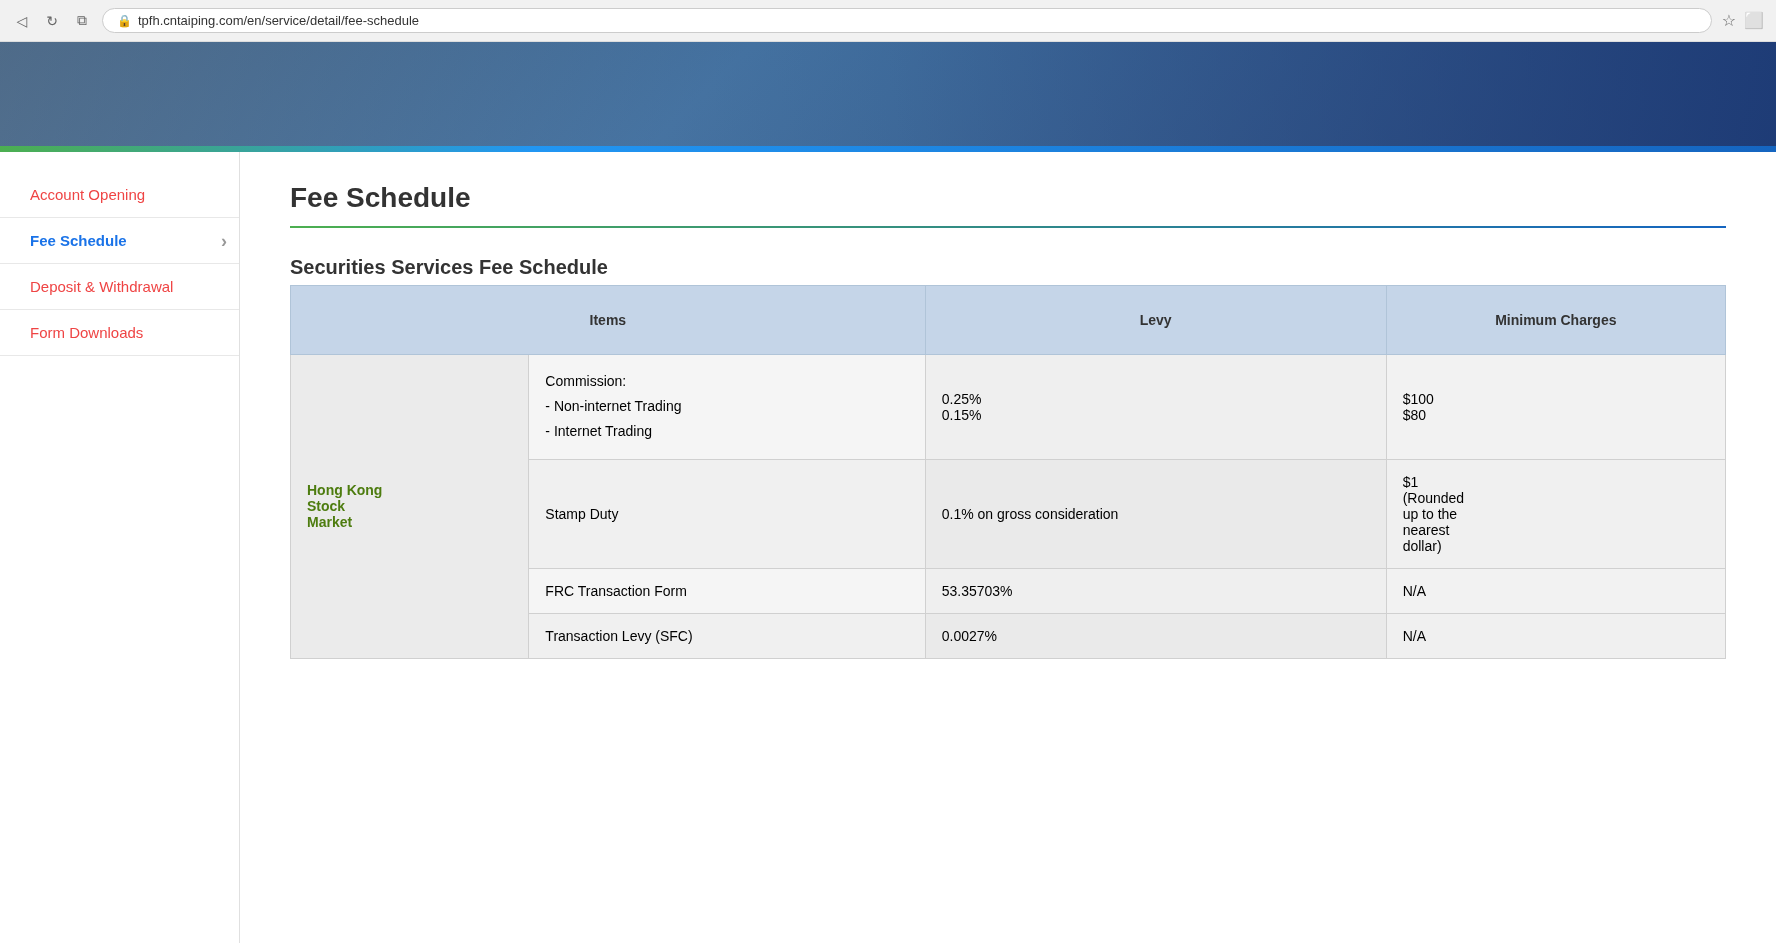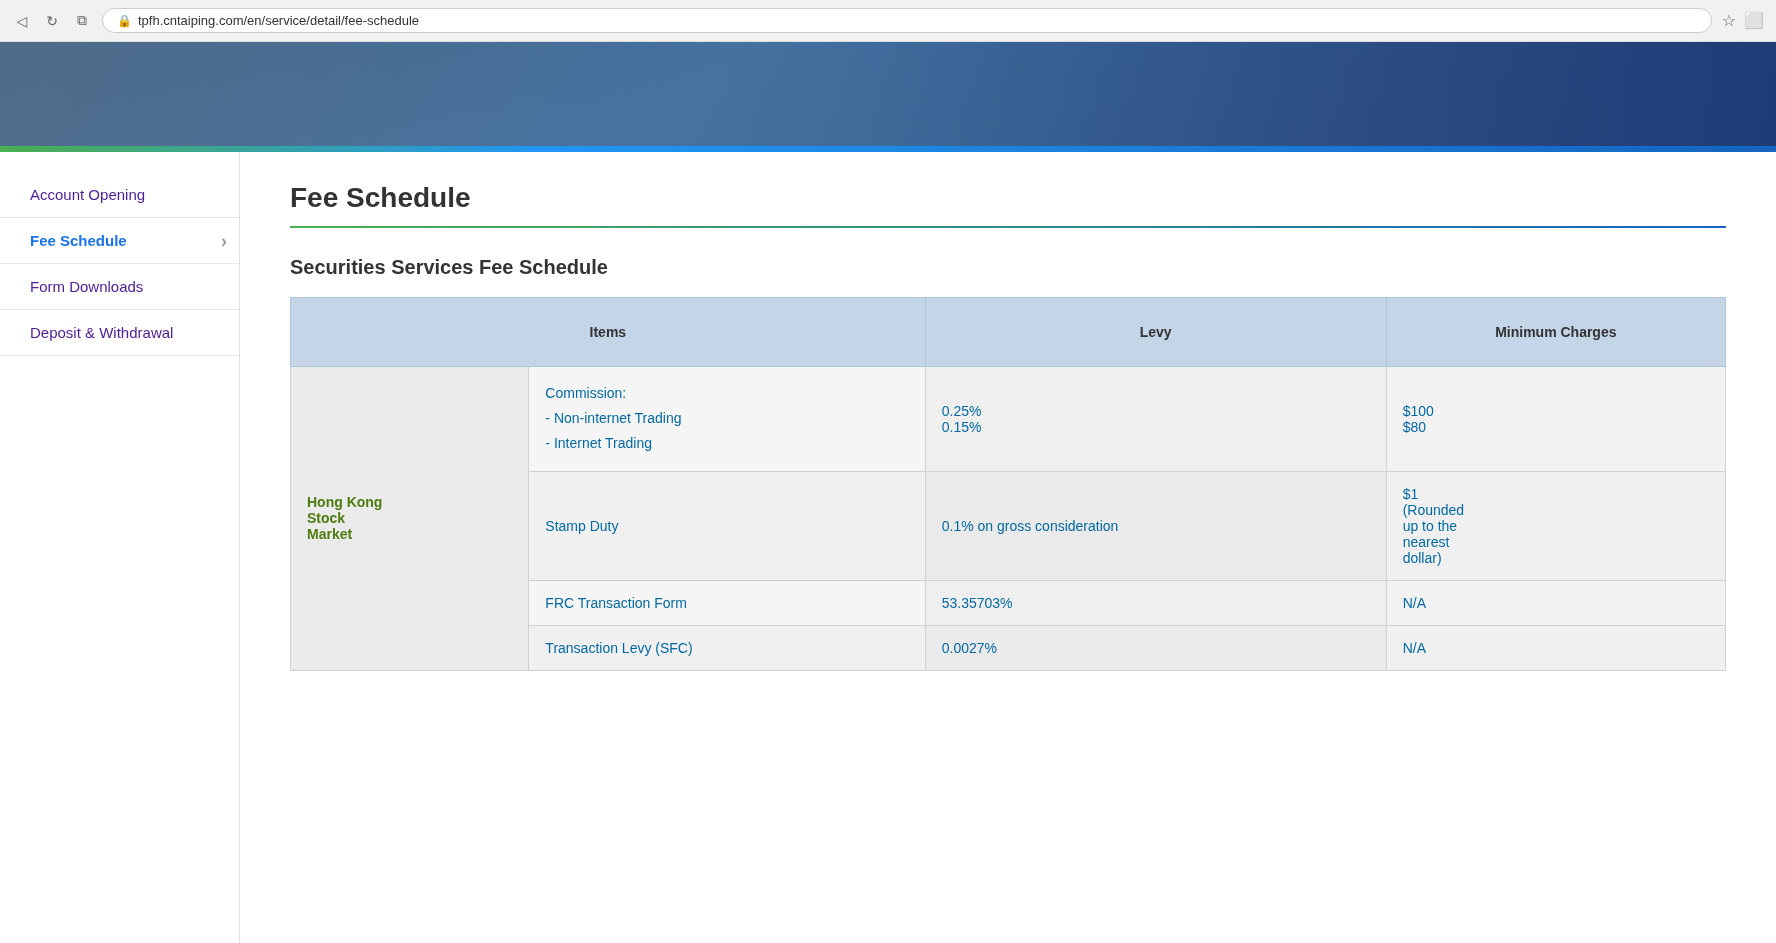--- a/index.html
+++ b/index.html
@@ -62,21 +62,21 @@
     .sidebar {
       width: 240px;
       flex-shrink: 0;
       padding: 20px 0;
       border-right: 1px solid #e0e0e0;
       background: #fff;
     }
     .sidebar-item {
       padding: 14px 30px;
       cursor: pointer;
-      color: #4c1d95;
+      color: #ef4444;
       font-size: 15px;
       border-bottom: 1px solid #e8e8e8;
       position: relative;
     }
     .sidebar-item.active {
       color: #1a73e8;
       font-weight: bold;
     }
     .sidebar-item.active::after {
       content: '›';
@@ -104,21 +104,21 @@
     .title-divider {
       height: 2px;
       background: linear-gradient(to right, #4caf50, #1565c0);
       margin-bottom: 28px;
     }
 
     .section-title {
       font-size: 20px;
       font-weight: 600;
       color: #333;
-      margin-bottom: 18px;
+      margin-bottom: 6px;
     }
 
     
     .fee-table {
       width: 100%;
       border-collapse: collapse;
       border: 1px solid #ccc;
     }
     .fee-table th {
       background: #c5d5e8;
@@ -127,21 +127,21 @@
       font-weight: bold;
       color: #333;
       font-size: 14px;
       border: 1px solid #b0c4d8;
     }
     .fee-table td {
       padding: 14px 16px;
       border: 1px solid #d0d0d0;
       vertical-align: middle;
       font-size: 14px;
-      color: #0369a1;
+      color: #000000;
       background: #f5f5f5;
     }
     .fee-table td.category-cell {
       font-weight: bold;
       color: #4d7c0f;
       background: #ebebeb;
       vertical-align: middle;
       text-align: left;
     }
     .fee-table td.item-cell {
@@ -190,24 +190,24 @@
 <div class="main-layout">
 
   <nav class="sidebar">
     <div class="sidebar-item">
       <span>Account Opening</span>
     </div>
     <div class="sidebar-item active">
       <span>Fee Schedule</span>
     </div>
     <div class="sidebar-item">
+      <span>Deposit &amp; Withdrawal</span>
+    </div>
+    <div class="sidebar-item">
       <span>Form Downloads</span>
-    </div>
-    <div class="sidebar-item">
-      <span>Deposit &amp; Withdrawal</span>
     </div>
   </nav>
 
   <main class="content">
     <h1 class="page-title">Fee Schedule</h1>
     <div class="title-divider"></div>
 
     <h2 class="section-title">Securities Services Fee Schedule</h2>
 
     <table class="fee-table">

